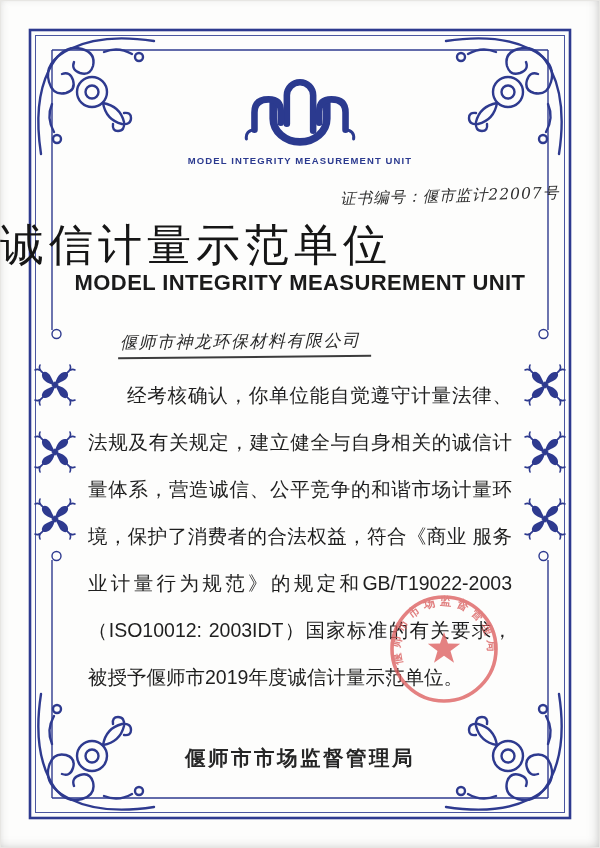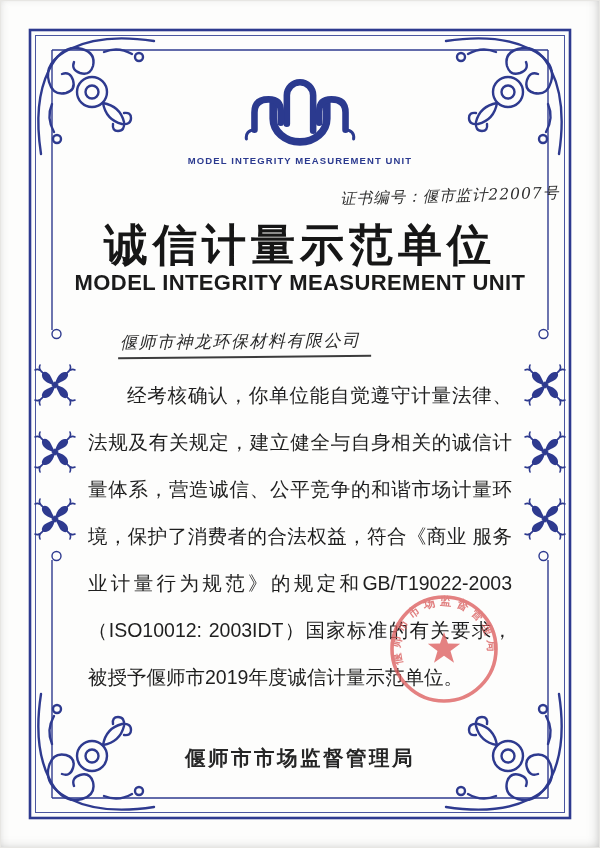--- a/index.html
+++ b/index.html
@@ -24,22 +24,22 @@
 
   
   .cert-no {
     position:absolute; top:186px; left:340px; width:210px;
     font-family:"DejaVu Serif", serif; font-style:italic;
     font-size:15.5px; letter-spacing:1px; color:#2e2e2e;
     transform:rotate(-1.6deg); white-space:nowrap;
   }
 
   .title-cn {
-    position:absolute; top:216px; left:0; right:0; text-align:center;
-    font-family:"DejaVu Serif", serif; font-weight:700;
+    position:absolute; top:216px; left:0; right:0; 
+    font-family:"DejaVu Serif", serif; font-weight:400;
     font-size:44px; letter-spacing:5px; color:#161616; white-space:nowrap;
   }
   .title-en {
     position:absolute; top:270px; left:0; right:0; text-align:center;
     font-weight:800; font-size:22px; letter-spacing:0.4px; color:#1b1b1b;
     white-space:nowrap;
   }
 
   .awardee {
     position:absolute; top:330px; left:118px; min-width:238px;

